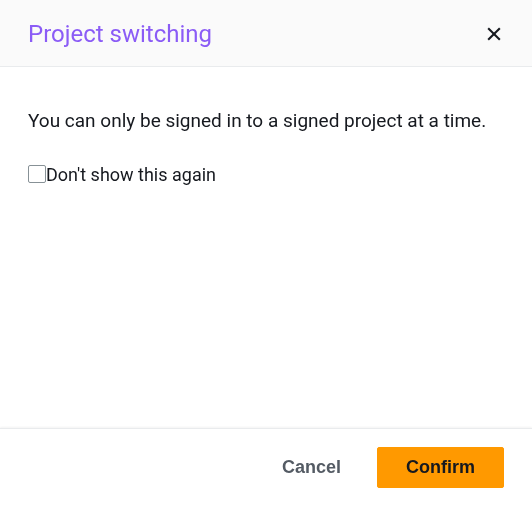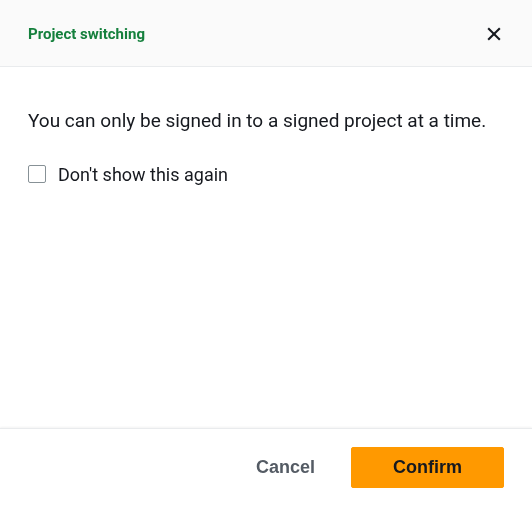--- a/index.html
+++ b/index.html
@@ -21,23 +21,23 @@
     }
     .dialog-header {
       display: flex;
       justify-content: space-between;
       align-items: center;
       padding: 20px 24px 18px 28px;
       border-bottom: 1px solid #e9ebed;
       background: #fafafa;
     }
     .dialog-title {
-      font-size: 15px;
-      font-weight: 700;
-      color: #15803d;
+      font-size: 24px;
+      font-weight: 400;
+      color: #8b5cf6;
     }
     .close-button {
       background: none;
       border: none;
       cursor: pointer;
       padding: 4px;
       display: flex;
       align-items: center;
       justify-content: center;
     }
@@ -55,21 +55,21 @@
       font-size: 19px;
       line-height: 1.5;
       color: #16191f;
     }
     .body-text p {
       margin-bottom: 28px;
     }
     .checkbox-row {
       display: flex;
       align-items: center;
-      gap: 12px;
+      gap: 0;
       margin-top: 24px;
     }
     .checkbox-box {
       width: 18px;
       height: 18px;
       border: 1.5px solid #879196;
       border-radius: 2px;
       background: #fff;
       cursor: pointer;
       flex-shrink: 0;
@@ -97,21 +97,21 @@
       cursor: pointer;
       padding: 8px 4px;
     }
     .confirm-button {
       background: #ff9900;
       border: 1px solid #ff9900;
       font-size: 18px;
       font-weight: 700;
       color: #16191f;
       cursor: pointer;
-      padding: 9px 41px;
+      padding: 9px 28px;
       border-radius: 2px;
     }
   </style>
 </head>
 <body>
 
 <div class="dialog">
   <div class="dialog-header">
     <h1 class="dialog-title">Project switching</h1>
     <button class="close-button">

